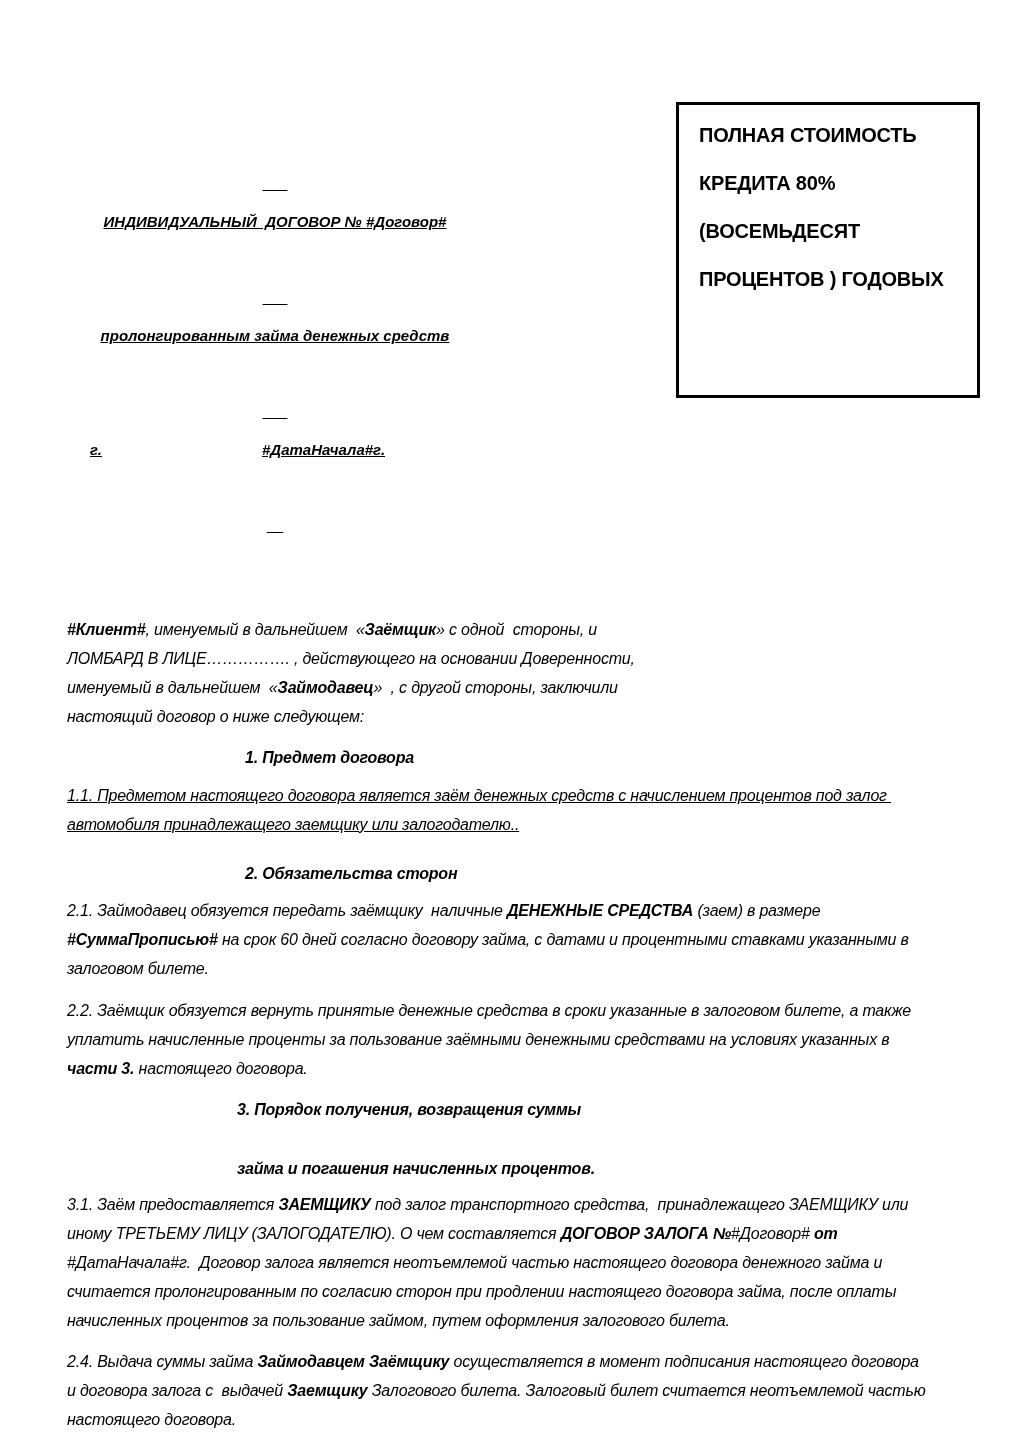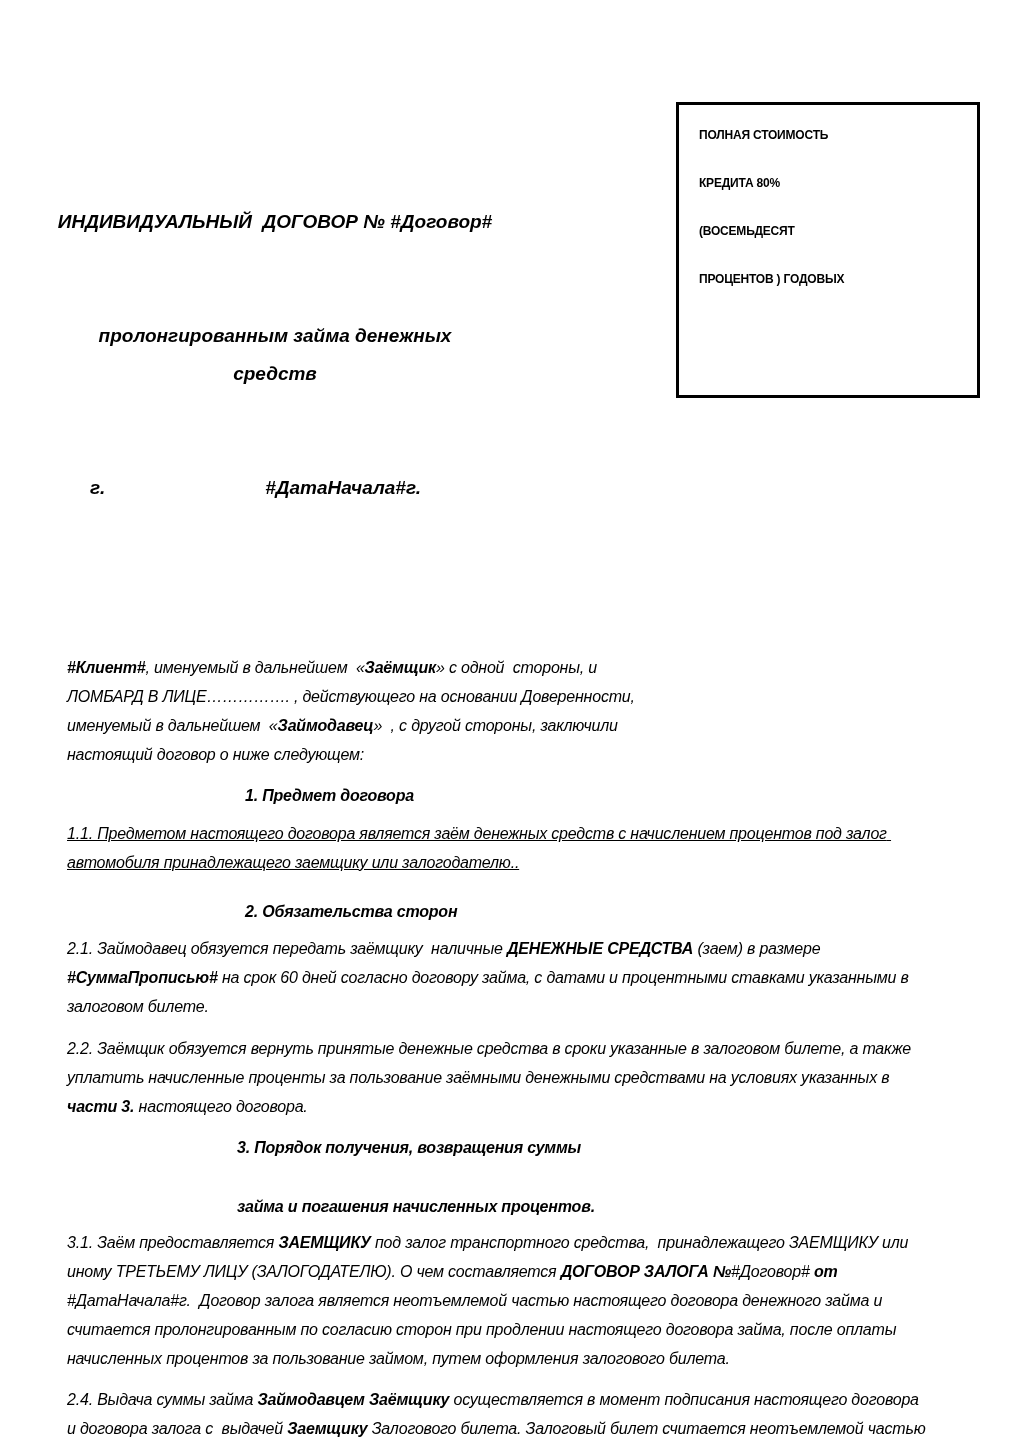--- a/index.html
+++ b/index.html
@@ -23,34 +23,35 @@
     position: absolute;
     left: 676px;
     top: 102px;
     width: 304px;
     height: 296px;
     border: 3px solid #000000;
     box-sizing: border-box;
     padding: 6px 10px 0 20px;
     font-weight: 700;
     font-style: normal;
-    font-size: 12px;
+    font-size: 20px;
     line-height: 48px;
     letter-spacing: -0.2px;
   }
   
   .title-block {
     margin-top: 127px;
     width: 440px;
     text-align: center;
     font-style: italic;
     font-weight: 700;
-    font-size: 19px;
+    font-size: 15px;
     line-height: 38px;
     white-space: pre-wrap;
+    text-decoration: underline;
   }
   .title-line3 {
     display: flex;
     justify-content: flex-start;
     padding-left: 35px;
     text-align: left;
   }
   .title-line3 .date-part { margin-left: 160px; }
   
   .body {

